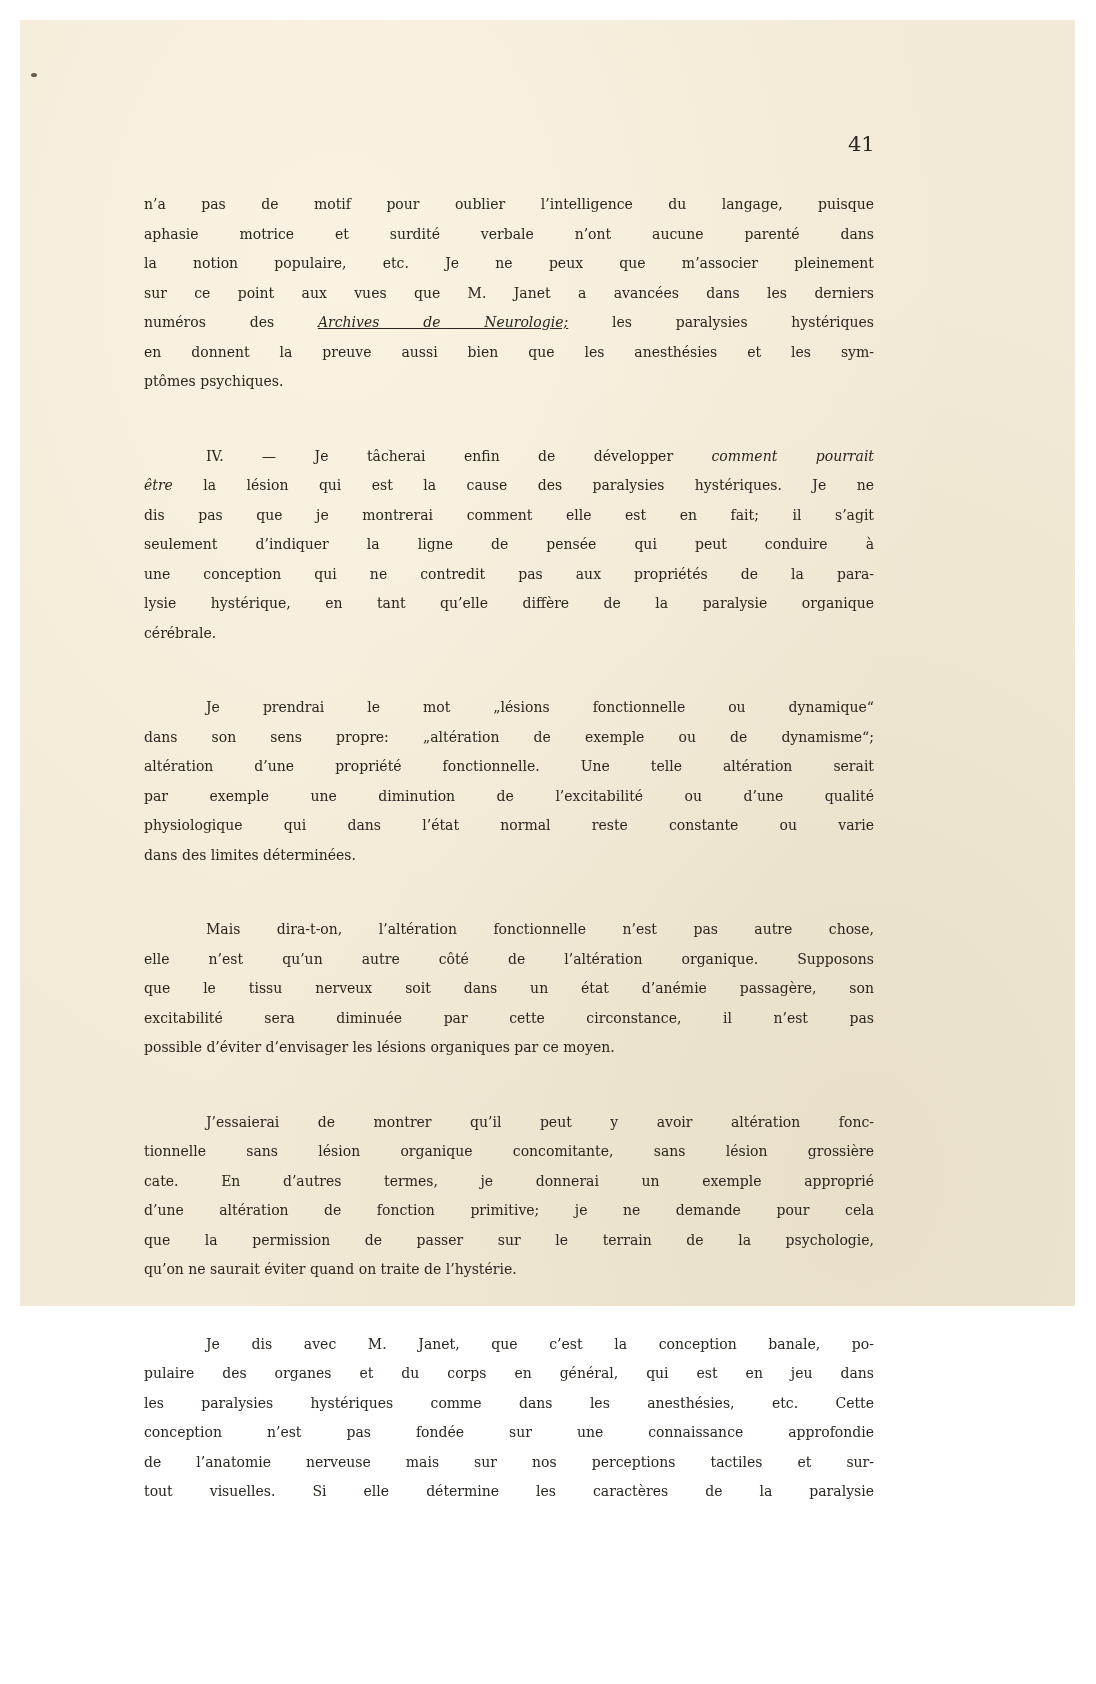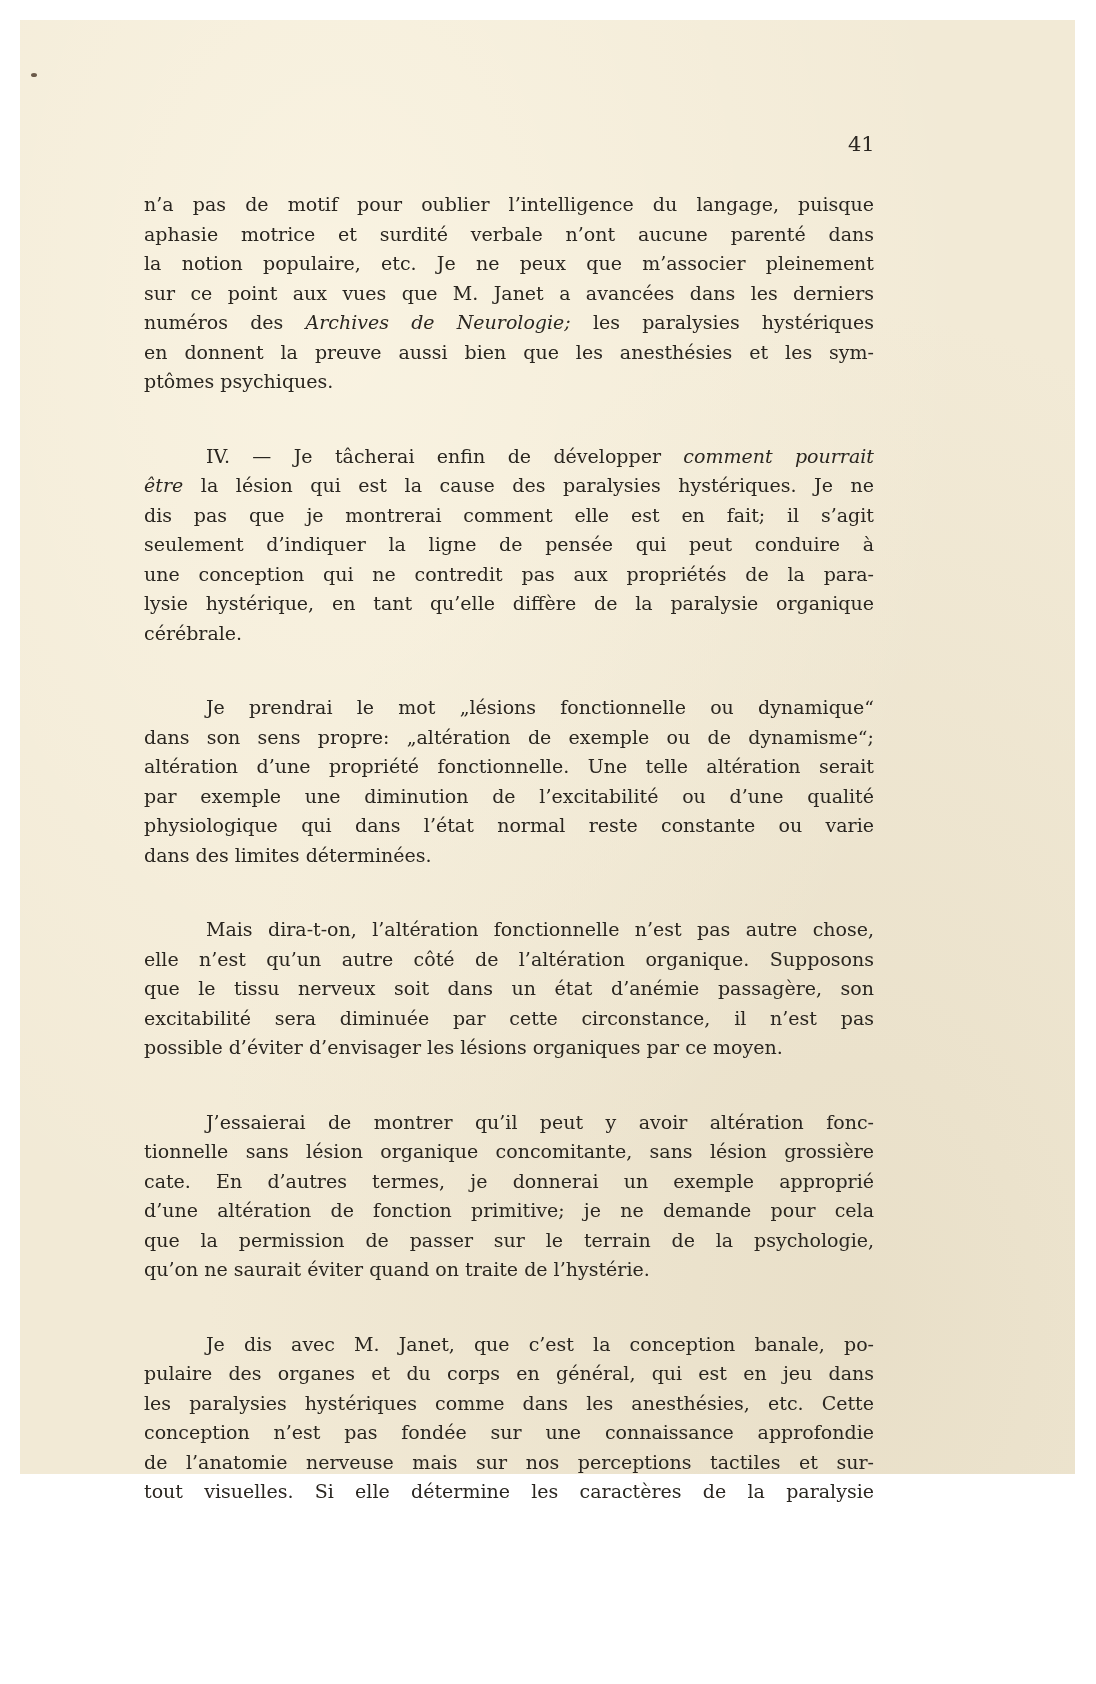--- a/index.html
+++ b/index.html
@@ -11,21 +11,21 @@
     width: 1096px;
     height: 1684px;
     position: relative;
     overflow: hidden;
   }
   .page {
     position: absolute;
     left: 20px;
     top: 20px;
     width: 1055px;
-    height: 1454px;
+    height: 1286px;
     background: #f2ead6;
     background-image:
       radial-gradient(ellipse at 30% 20%, rgba(255,250,235,0.55), rgba(255,250,235,0) 60%),
       radial-gradient(ellipse at 80% 90%, rgba(215,203,175,0.35), rgba(215,203,175,0) 55%);
   }
   .speck {
     position: absolute;
     left: 11px;
     top: 53px;
     width: 6px;
@@ -40,21 +40,21 @@
     font-family: "DejaVu Serif", serif;
     font-size: 21px;
     color: #2c2822;
   }
   .text-block {
     position: absolute;
     left: 124px;
     top: 170px;
     width: 730px;
     font-family: "DejaVu Serif", serif;
-    font-size: 19px;
+    font-size: 14px;
     line-height: 29.5px;
     color: #2a2620;
     text-align: justify;
   }
   .line {
     display: block;
     white-space: nowrap;
     text-align-last: justify;
     text-align: justify;
     height: 29.5px;
@@ -76,21 +76,21 @@
 
 <div class="page">
   <div class="speck"></div>
   <div class="page-number">41</div>
   <div class="text-block" id="text-block">
       <div>
         <div class="line"><span>n’a pas de motif pour oublier l’intelligence du langage, puisque</span></div>
         <div class="line"><span>aphasie motrice et surdité verbale n’ont aucune parenté dans</span></div>
         <div class="line"><span>la notion populaire, etc. Je ne peux que m’associer pleinement</span></div>
         <div class="line"><span>sur ce point aux vues que M. Janet a avancées dans les derniers</span></div>
-        <div class="line"><span style="letter-spacing: -0.000252016px;">numéros des </span><span class="it" style="letter-spacing: -0.000252016px;">Archives de Neurologie;</span><span style="letter-spacing: -0.000252016px;"> les paralysies hystériques</span></div>
+        <div class="line"><span style="letter-spacing: -0.000252016px;">numéros des </span><span class="it" style="letter-spacing: -0.000252016px; text-decoration: underline;">Archives de Neurologie;</span><span style="letter-spacing: -0.000252016px;"> les paralysies hystériques</span></div>
         <div class="line"><span>en donnent la preuve aussi bien que les anesthésies et les sym-</span></div>
         <div class="line last"><span>ptômes psychiques.</span></div>
       </div>
       <div>
         <div class="line indent"><span>IV. — Je tâcherai enfin de développer </span><span class="it">comment pourrait</span></div>
         <div class="line"><span class="it">être</span><span> la lésion qui est la cause des paralysies hystériques. Je ne</span></div>
         <div class="line"><span>dis pas que je montrerai comment elle est en fait; il s’agit</span></div>
         <div class="line"><span>seulement d’indiquer la ligne de pensée qui peut conduire à</span></div>
         <div class="line"><span>une conception qui ne contredit pas aux propriétés de la para-</span></div>
         <div class="line"><span>lysie hystérique, en tant qu’elle diffère de la paralysie organique</span></div>

